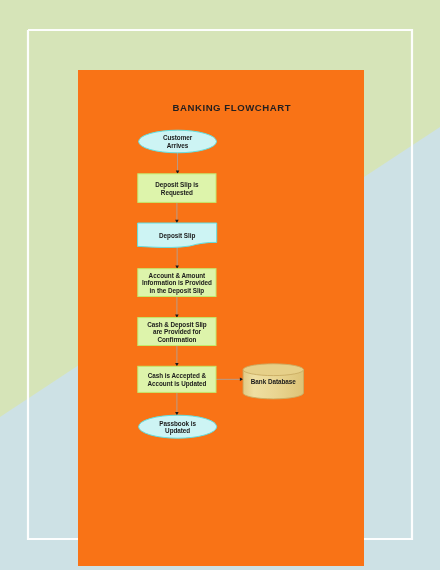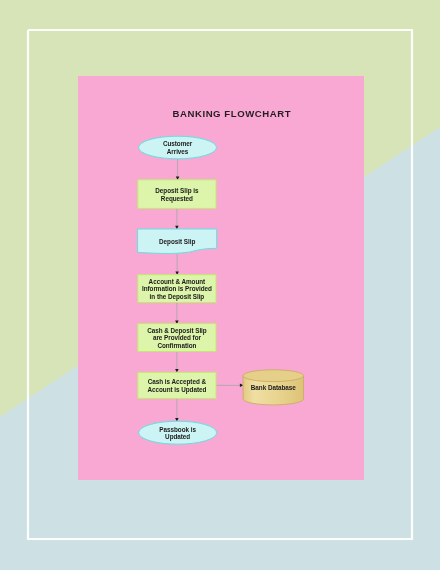--- a/index.html
+++ b/index.html
@@ -1,21 +1,21 @@
 <!DOCTYPE html>
 <html><head>
 <meta charset="utf-8">
 <style>
   html,body{margin:0;padding:0;background:#fff;}
   body{width:440px;height:570px;overflow:hidden;
        font-family:"Liberation Sans",sans-serif;
        -webkit-font-smoothing:antialiased;}
   #stage{position:relative;width:440px;height:570px;overflow:hidden;}
   #bg{position:absolute;left:0;top:0;width:440px;height:570px;}
-  #paper{position:absolute;left:78px;top:70px;width:286px;height:404px;background:#f9a8d4;margin-top:6px;}
+  #paper{position:absolute;left:78px;top:70px;width:286px;height:496px;background:#f97316;}
   #chart{position:absolute;left:0;top:0;width:286px;height:404px;}
   #icons{position:absolute;left:70px;top:491px;width:160px;height:40px;}
 </style>
 </head>
 <body>
 
 <div id="stage">
 
   <svg id="bg" viewBox="0 0 440 570">
     <rect x="0" y="0" width="440" height="570" fill="#d6e4b8"></rect>

